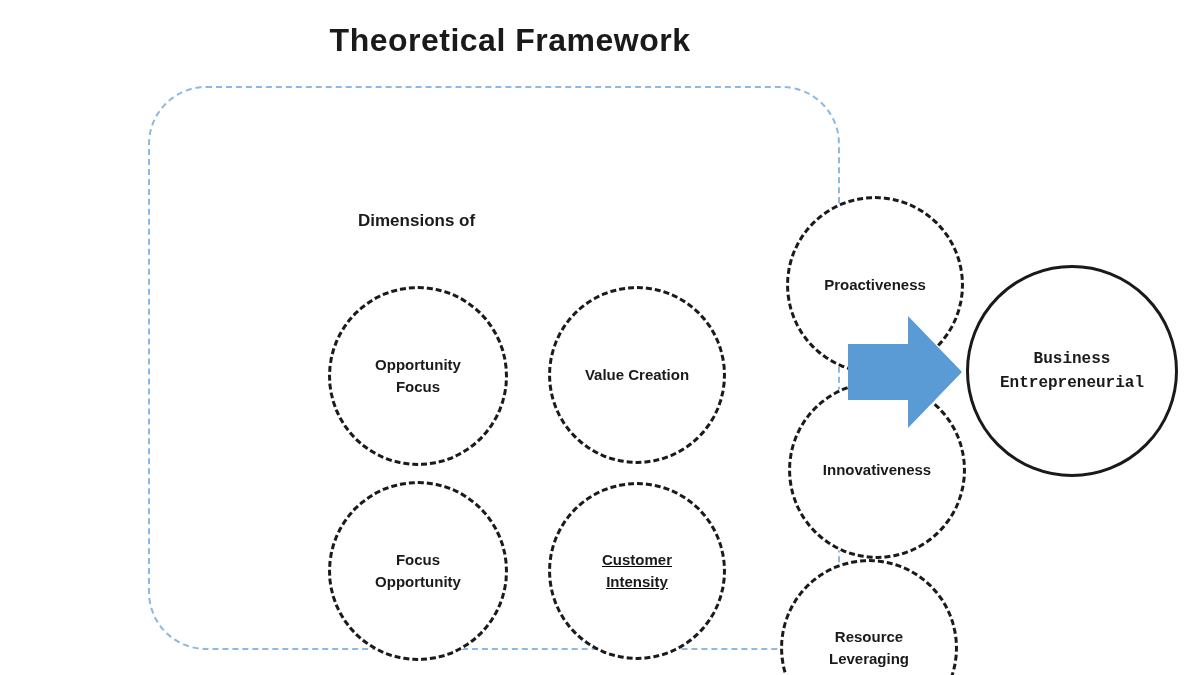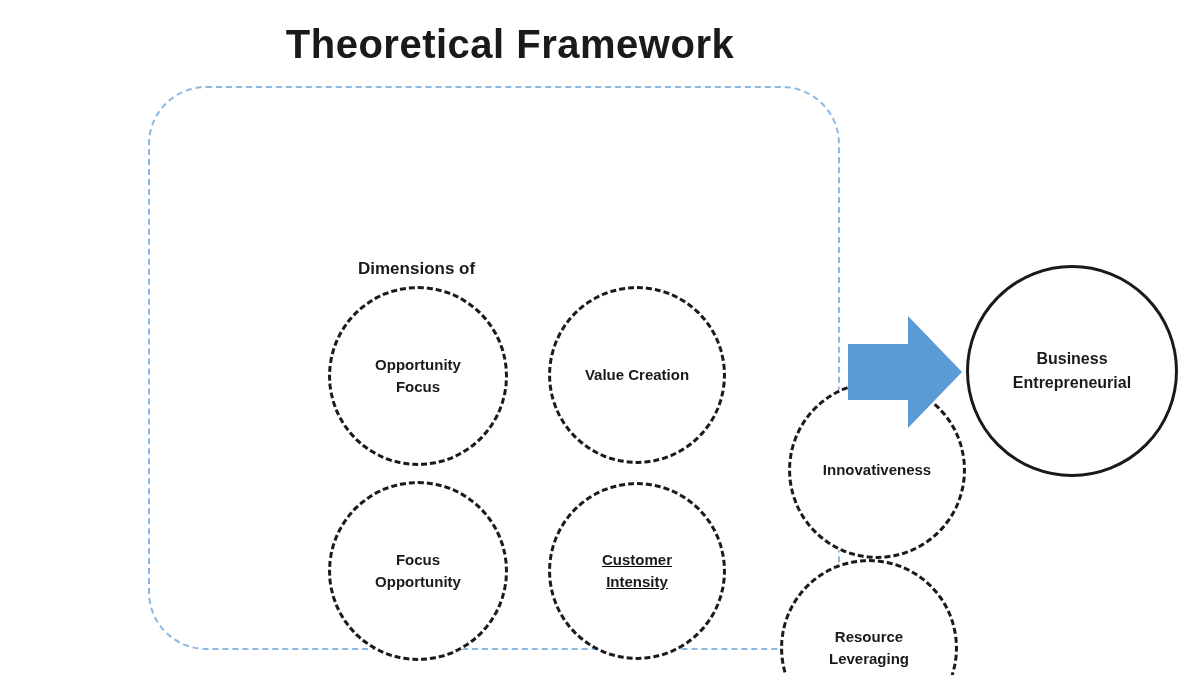--- a/index.html
+++ b/index.html
@@ -14,21 +14,21 @@
     height: 675px;
     background: #ffffff;
     overflow: hidden;
   }
   .diagram-title {
     position: absolute;
     left: 250px;
     top: 22px;
     width: 520px;
     text-align: center;
-    font-size: 40px;
+    font-size: 32px;
     font-weight: bold;
     color: #1a1a1a;
     letter-spacing: 0.5px;
   }
   .dims-container {
     position: absolute;
     left: 148px;
     top: 86px;
     width: 692px;
     height: 564px;
@@ -38,21 +38,20 @@
     background: #ffffff;
   }
   .dims-heading {
     position: absolute;
     left: 208px;
     top: 120px;
     font-size: 17px;
     font-weight: bold;
     color: #1a1a1a;
     line-height: 26px;
-    margin-top: 48px;
   }
   .dims-heading span { display: block; }
   .dim-circle {
     position: absolute;
     border: 3px dashed #1a1a1a;
     border-radius: 50%;
     box-sizing: border-box;
     background: #ffffff;
     display: flex;
     align-items: center;
@@ -94,21 +93,21 @@
     align-items: center;
     justify-content: center;
     text-align: center;
   }
   .outcome-circle .label {
     font-size: 16px;
     font-weight: bold;
     color: #1a1a1a;
     line-height: 24px;
   }
-  .outcome-circle .label span { display: block; }
+  .outcome-circle .label span { display: block; font-family: Liberation Mono, monospace; }
 </style>
 </head>
 <body>
 
 <div class="canvas">
 
   <div class="diagram-title">Theoretical Framework</div>
 
   <div class="dims-container">
 
@@ -122,20 +121,25 @@
       </div>
     </div>
 
     <div class="dim-circle circle-opportunity">
       <div class="label">
         <span>Opportunity</span>
         <span>Focus</span>
       </div>
     </div>
 
+    <div class="dim-circle circle-proactive">
+      <div class="label">
+        <span>Proactiveness</span>
+      </div>
+    </div>
 
     <div class="dim-circle circle-risk">
       <div class="label">
         <span>Focus</span>
         <span>Opportunity</span>
       </div>
     </div>
 
     <div class="dim-circle circle-customer">
       <div class="label">

